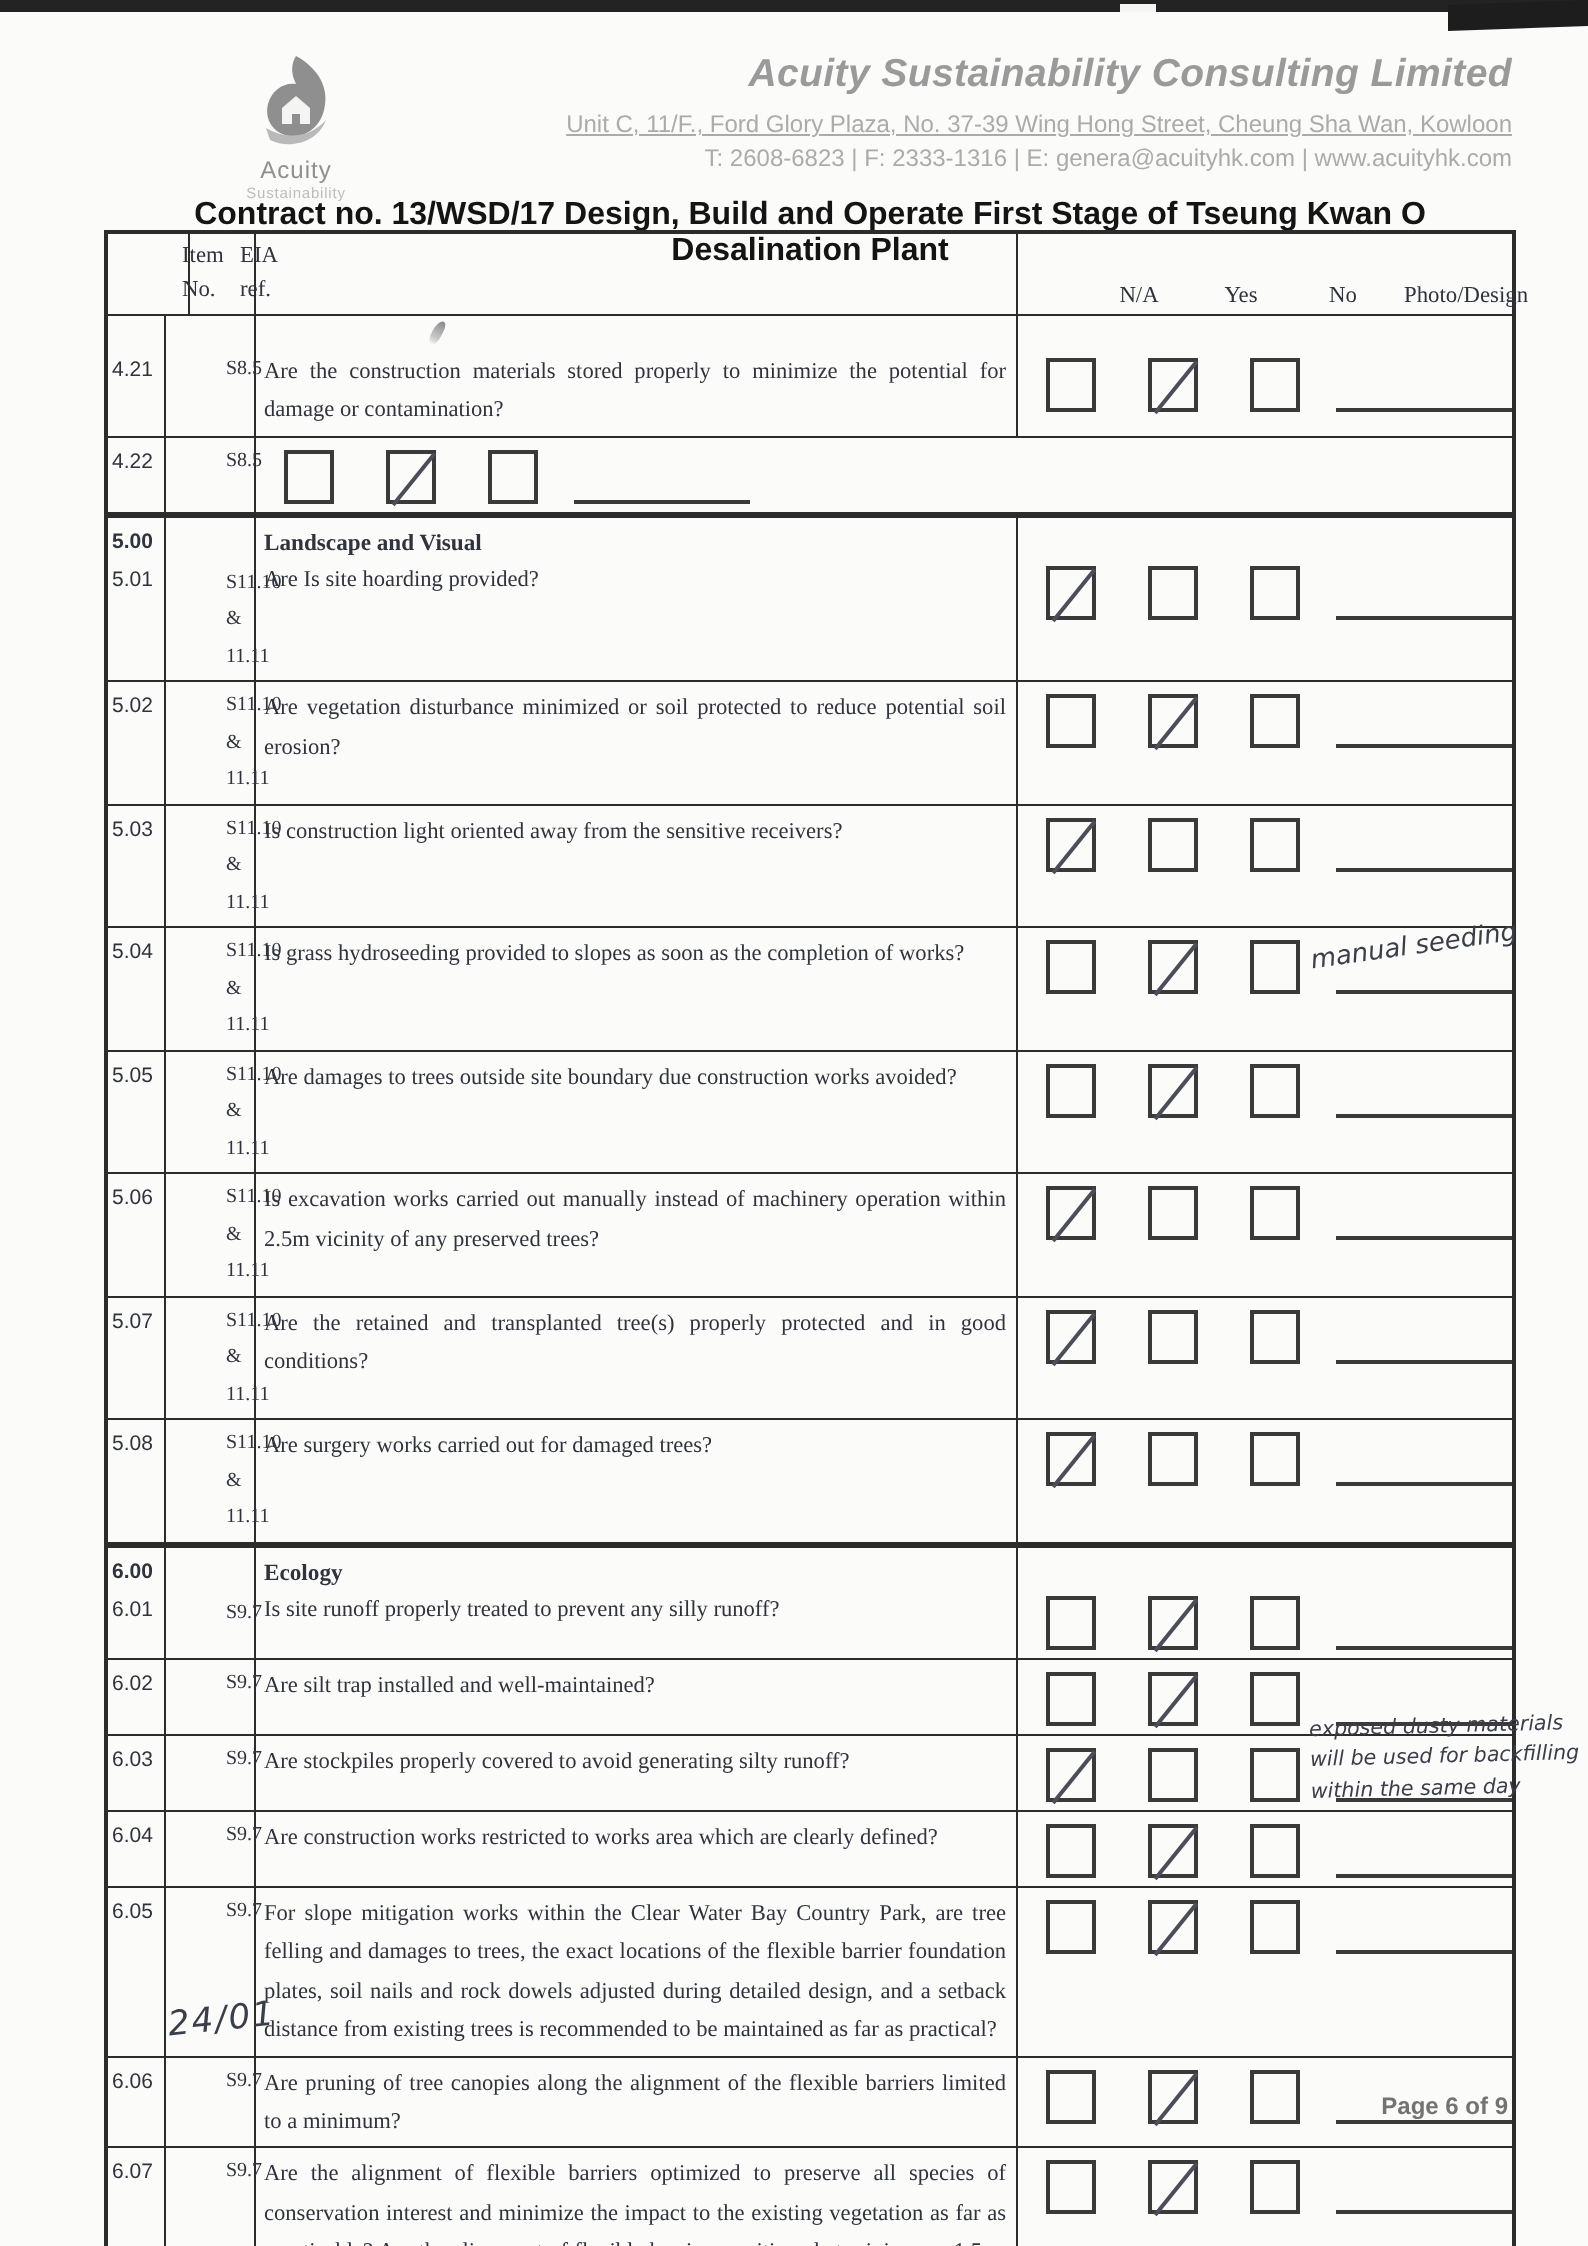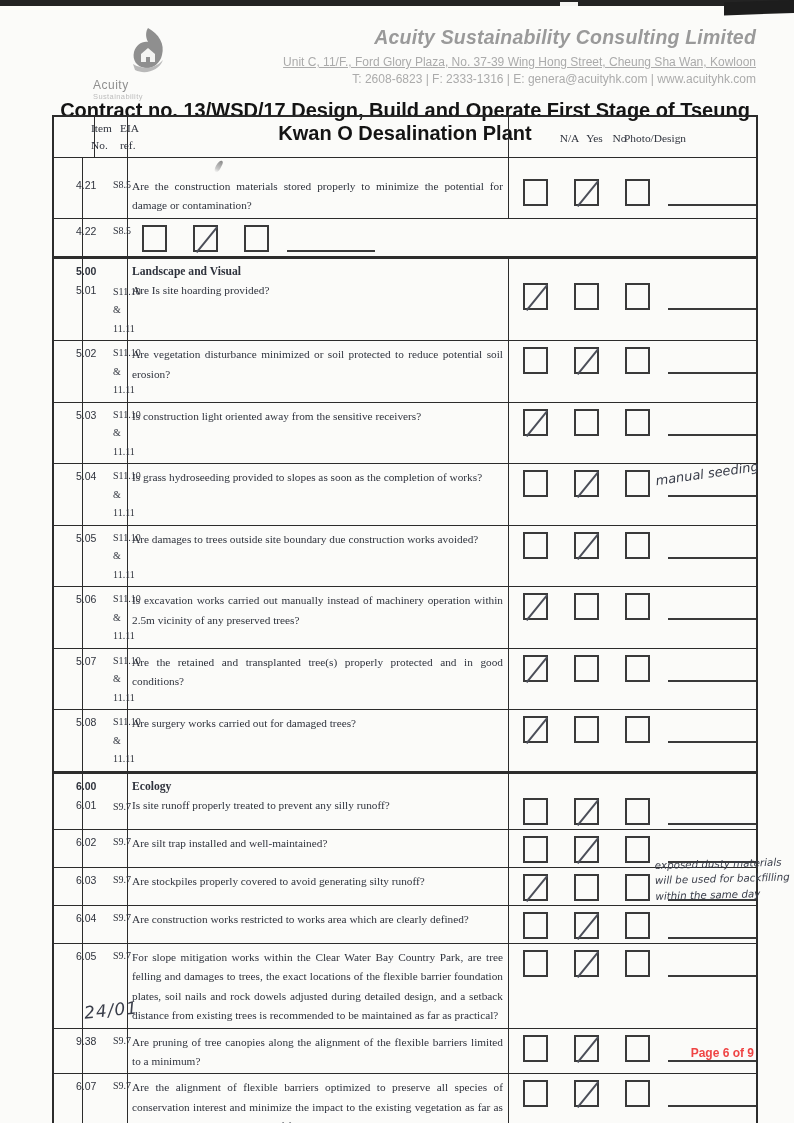--- a/index.html
+++ b/index.html
@@ -13,53 +13,53 @@
     overflow:hidden; font-family:"Liberation Serif", serif; color:var(--ink);
     margin:0 auto;
   }
   
   .scan-strip{position:absolute; top:0; left:0; width:794px; height:6px; background:#232323;}
   .scan-strip::after{content:""; position:absolute; right:0; top:0; width:70px; height:13px;
     background:#1d1d1d; transform:skewY(-2deg); transform-origin:right top;}
   .scan-strip::before{content:""; position:absolute; left:560px; top:2px; width:18px; height:4px; background:#f5f5f3;}
 
   
-  .logo{position:absolute; left:93px; top:24px; width:110px; }
+  .logo{position:absolute; left:93px; top:24px; width:110px; text-align:center;}
   .logo svg{display:block; margin:0 auto;}
   .logo .brand{font-family:"Liberation Sans",sans-serif; font-size:12px; color:#8f8f8f; letter-spacing:.5px;}
   .logo .brand-sub{font-family:"Liberation Sans",sans-serif; font-size:7.5px; color:#bdbdbd; letter-spacing:.4px;}
   .head-right{position:absolute; left:210px; right:38px; top:26px; text-align:right;
     font-family:"Liberation Sans",sans-serif;}
   .company{font-size:19.5px; font-weight:bold; color:var(--brand); letter-spacing:.2px;font-style:italic;}
   .address{margin-top:6px; font-size:12px; color:var(--brand-light);text-decoration:underline;}
   .contact{margin-top:3px; font-size:12px; color:var(--brand-light);}
   .contract{position:absolute; left:52px; width:706px; top:99px; text-align:center;
-    font-family:"Liberation Sans",sans-serif; font-weight:bold; font-size:20px; color:#141414;}
+    font-family:"Liberation Sans",sans-serif; font-weight:bold; font-size:16px; color:#141414;}
 
   
   .sheet-table{position:absolute; left:52px; top:115px; width:706px; border:2px solid var(--line);}
   .trow{display:grid; grid-template-columns:29px 45px 381px 1fr; border-top:1.5px solid var(--line); min-height:38px;}
   .trow:first-child{border-top:none;}
   .cell{border-right:1.5px solid var(--line); overflow:visible; padding:3px 3px 2px 3px;}
   .cell:last-child{border-right:none;}
-  .cell.item{font-family:"Liberation Sans",sans-serif; font-size:10.5px; line-height:1.85; padding-left:2px;margin-left:20px;}
+  .cell.item{font-family:"Liberation Sans",sans-serif; font-size:10.5px; line-height:1.85; padding-left:2px;}
   .cell.ref{font-size:10px; line-height:1.85; white-space:pre-line; padding-left:2px;margin-left:28px;}
   .cell.question{font-size:11.3px; line-height:1.72; text-align:justify; padding:4px 5px 2px 4px;}
   .sec-num{font-weight:bold;}
   .sec-title{font-weight:bold; font-size:11.6px; line-height:1.6;}
   .sec-num:empty,.sec-title:empty,.remark:empty{display:none;}
   .has-section{border-top-width:3px;}
   .has-section .cell.ref{padding-top:24px;}
   .has-section .checks{padding-top:24px;}
 
   
   .hdr-row{display:grid; grid-template-columns:29px 45px 381px 1fr; min-height:40px;}
   .hdr-row .cell{font-size:11.4px; line-height:1.5; white-space:pre-line;margin-left:34px;}
   .spacer-row{display:grid; grid-template-columns:29px 45px 381px 1fr; min-height:16px; border-top:1.5px solid var(--line);}
-  .checks-header{display:flex; align-items:center; padding:4px 0 0 14px; font-size:11.4px;}
+  .checks-header{display:flex; align-items:flex-end; padding:4px 0 0 14px; gap:26px; font-size:11.4px;}
   .checks-header .lbl{width:25px; text-align:center; white-space:nowrap;}
   .checks-header .lbl-photo{margin-left:-8px; white-space:nowrap;}
 
   
   .checks{position:relative; display:flex; align-items:flex-start; padding:6px 0 4px 14px; gap:26px;}
   .box{position:relative; width:25px; height:27px; border:2px solid #3a3a3a; flex:none; background:transparent;}
   .box.checked::after{content:""; position:absolute; left:11px; top:-4px; width:1.6px; height:33px;
     background:#4b4e58; transform:rotate(39deg);}
   .remark-line{flex:none; width:88px; height:27px; margin-left:-8px; border-bottom:2px solid #3a3a3a;}
 
@@ -71,21 +71,21 @@
   .remark-multi{left:146px; top:-12px; width:150px; font-family:"DejaVu Sans",sans-serif; font-style:italic;
     font-size:10.3px; line-height:1.5; color:var(--pen); transform:rotate(-1.5deg); white-space:pre-line;}
 
   .pen-mark{position:absolute; left:88px; top:2px; width:5px; height:13px;
     background:linear-gradient(#8a8a8a,#c9c9c9 70%,transparent); border-radius:60% 40% 50% 50%;
     transform:rotate(28deg);}
 
   
   .hand-date{position:absolute; left:84px; top:1000px; font-size:17px; transform:rotate(-6deg); letter-spacing:1px;}
   .page-num{position:absolute; right:40px; top:1046px; font-family:"Liberation Sans",sans-serif;
-    font-weight:bold; font-size:12px; color:#ef4444;}
+    font-weight:bold; font-size:12px; color:#737373;}
 </style>
 </head>
 <body>
 
 <div class="page">
   <div class="scan-strip"></div>
 
   <div class="logo">
     <svg width="54" height="54" viewBox="0 0 54 54">
       <path d="M27 4 C38 10 44 20 41 31 C39 40 31 45 24 44 C16 43 11 36 13 28 C15 21 21 17 27 18 C24 12 25 7 27 4 Z" fill="#8f8f8f"></path>
@@ -412,21 +412,21 @@
       <span class="box yes checked"></span>
       <span class="box no"></span>
       <span class="remark-line"></span>
 
     </div>
   </div>
 
   <div class="trow">
     <div class="cell item">
 
-      <div class="item-num">9.38</div>
+      <div class="item-num">6.06</div>
     </div>
     <div class="cell ref">S9.7</div>
     <div class="cell question">
 
       <div class="q-text">Are pruning of tree canopies along the alignment of the flexible barriers limited to a minimum?</div>
     </div>
     <div class="cell checks">
       <span class="box na"></span>
       <span class="box yes checked"></span>
       <span class="box no"></span>

